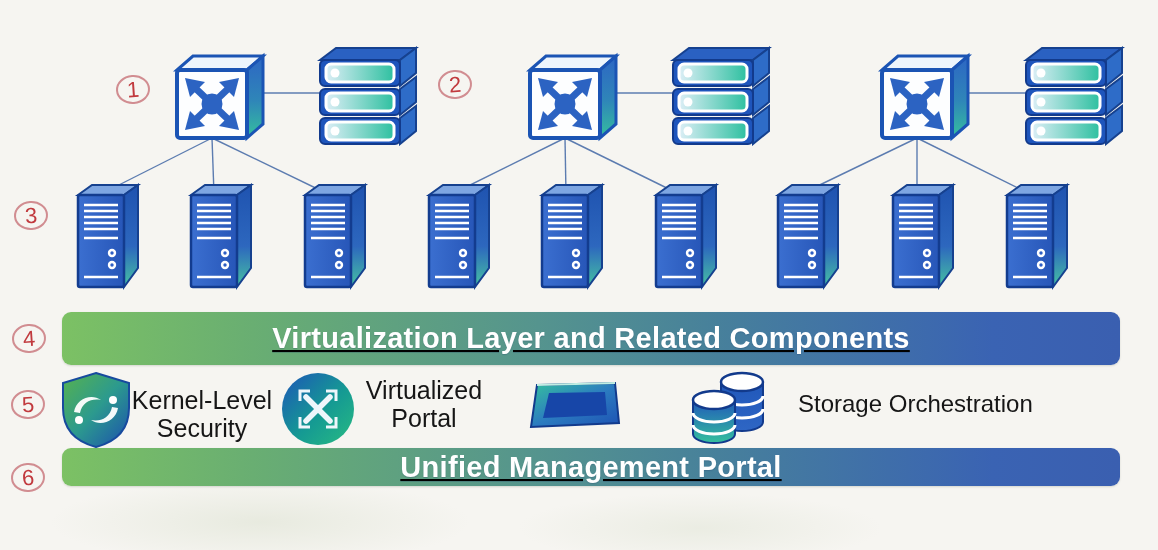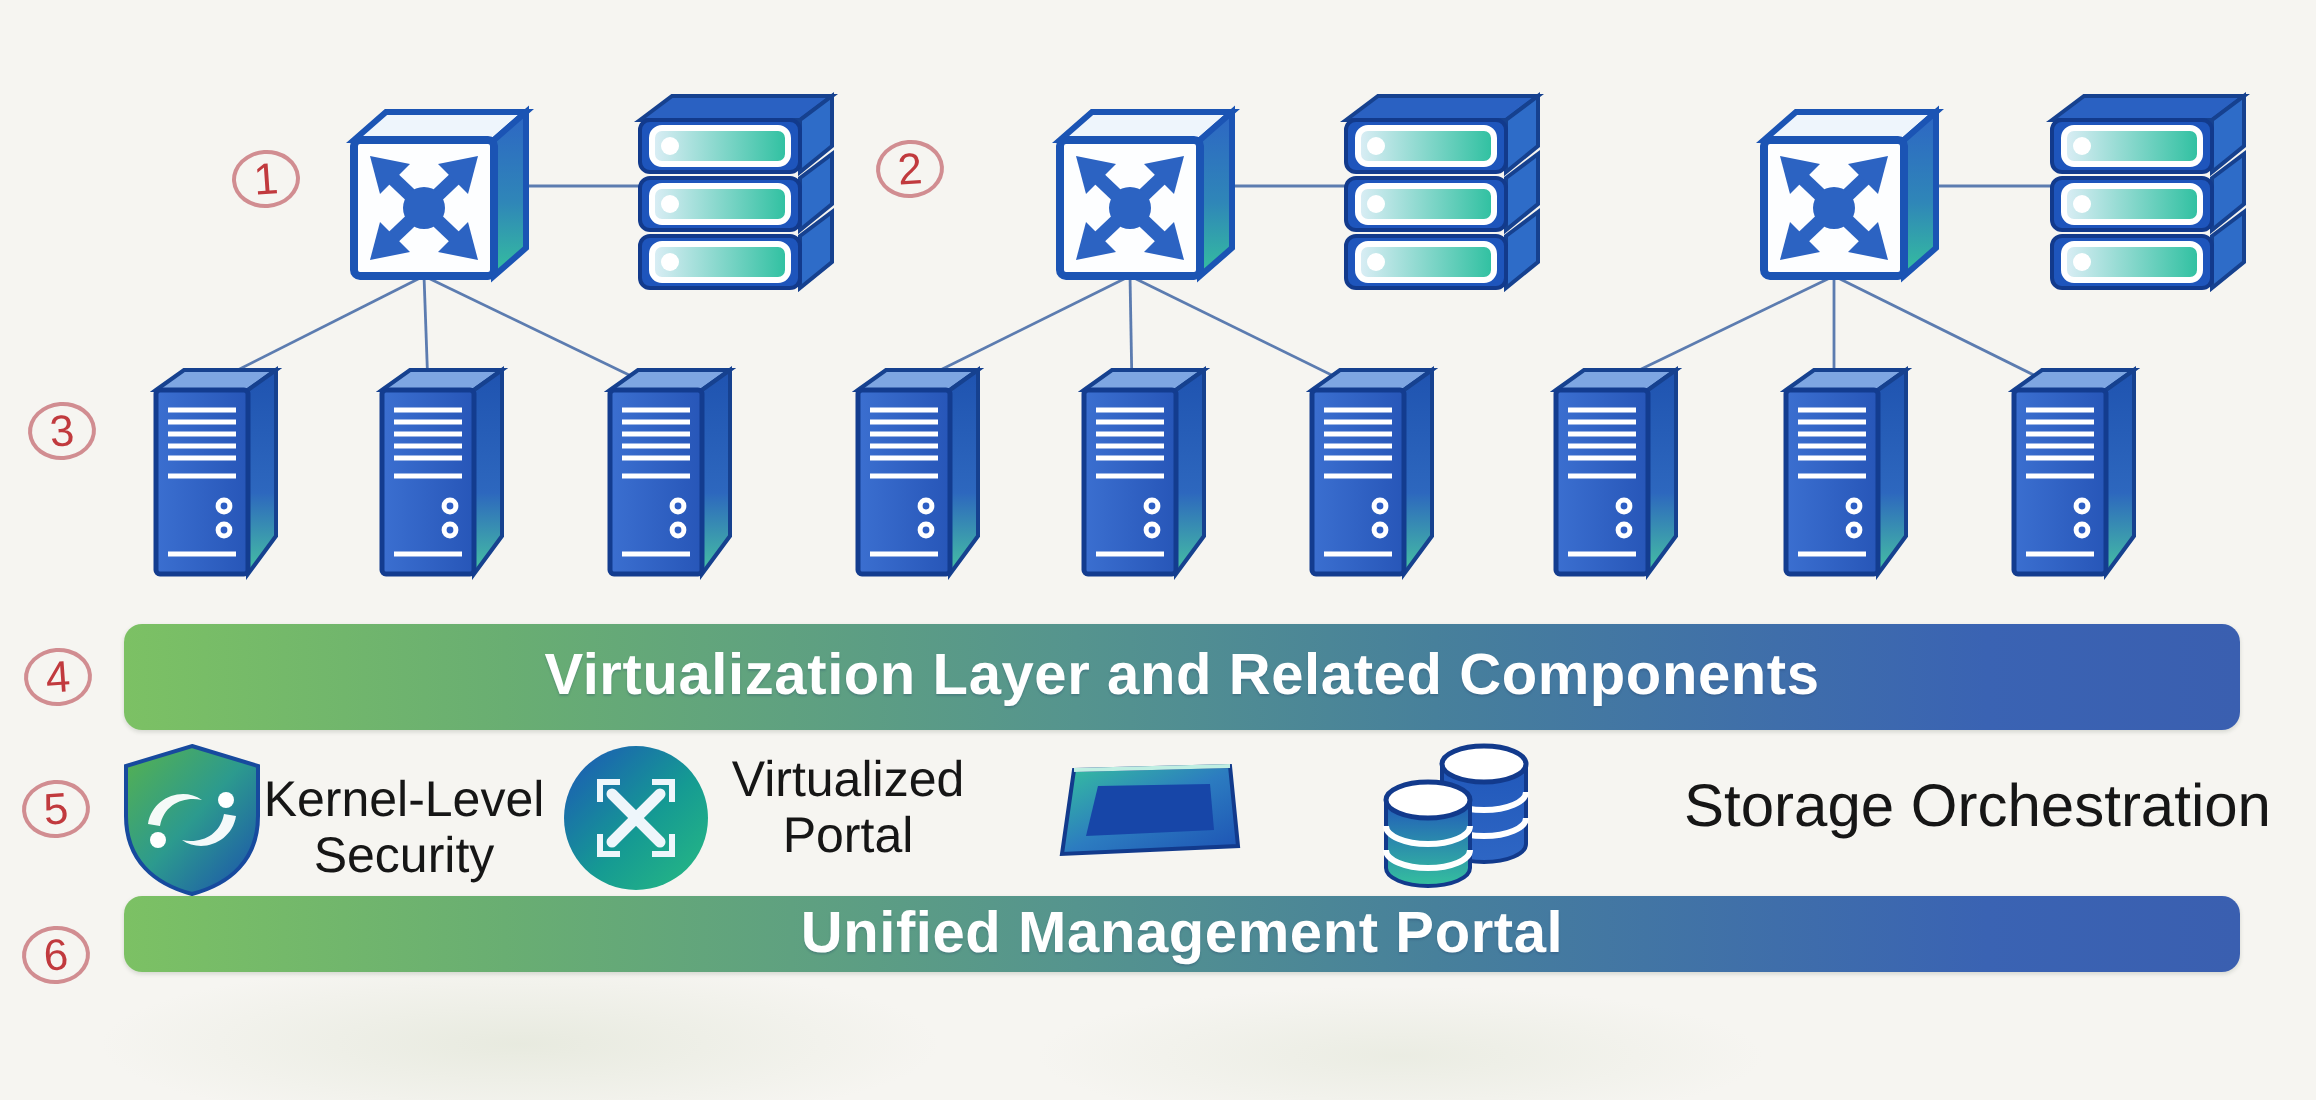--- a/index.html
+++ b/index.html
@@ -24,33 +24,34 @@
     transform:rotate(-4deg);
     box-sizing:border-box;
     background:transparent;
   }
   .banner{
     position:absolute;left:62px;width:1058px;height:53px;
     border-radius:9px;
     background:linear-gradient(90deg,#7cc164 0%,#69ae72 18%,#55948e 45%,#47809b 62%,#3a63b3 88%,#3a5fb0 100%);
     display:flex;align-items:center;justify-content:center;
     box-shadow:0 1px 2px rgba(60,80,60,.18);
+    text-decoration:underline;
   }
   .banner span{
     color:#ffffff;font-size:29px;font-weight:bold;letter-spacing:.3px;
     text-shadow:0 1px 1px rgba(30,60,100,.25);
   }
   .legend-icon{position:absolute;}
   .legend-label{
     position:absolute;color:#161616;font-size:25px;line-height:28px;
     text-align:center;
   }
   .legend-label span{display:block;}
   .legend-label-single{
-    position:absolute;color:#161616;font-size:30px;line-height:28px;white-space:nowrap;margin-left:44px;
+    position:absolute;color:#161616;font-size:24px;line-height:28px;white-space:nowrap;
   }
 </style>
 </head>
 <body>
 
 <div class="stage">
 
   <svg class="topo" width="1158" height="340" viewBox="0 0 1158 340">
     <defs>
       <linearGradient id="gswside" x1="0" y1="0" x2="0" y2="1">

